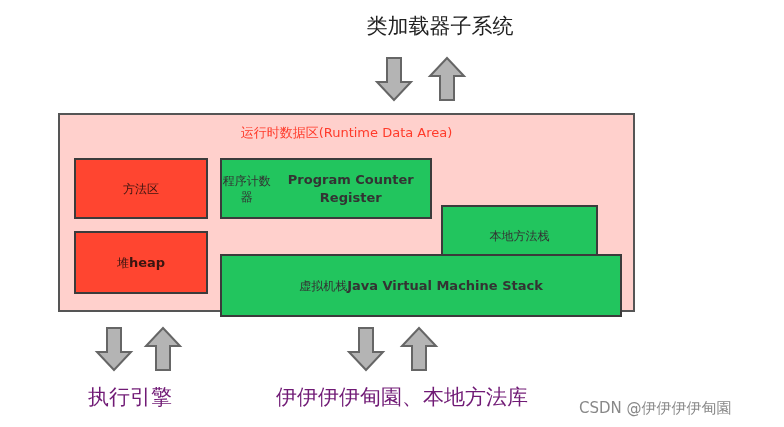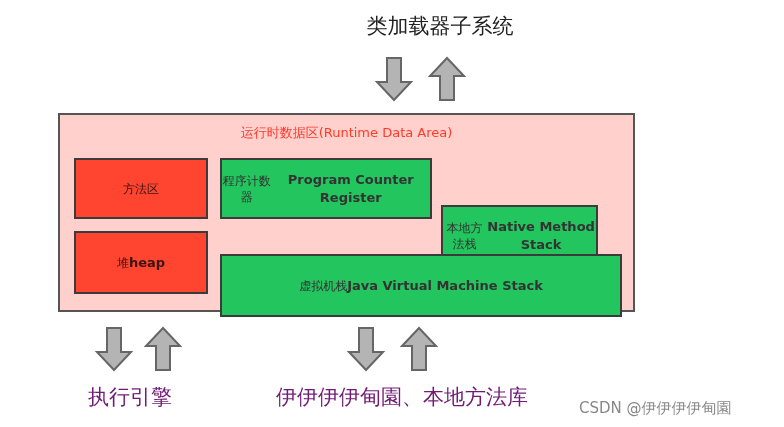--- a/index.html
+++ b/index.html
@@ -39,21 +39,20 @@
 
 <div class="abs box red" style="left:74px;top:158px;width:134px;height:61px;">
   <span class="cn">方法区</span>
 </div>
 <div class="abs box gray" style="left:220px;top:158px;width:212px;height:61px;">
   <span class="cn">程序计数器</span>
   <span class="en">Program Counter Register</span>
 </div>
 <div class="abs box gray" style="left:441px;top:157px;width:157px;height:62px;margin-top:48px;">
   <span class="cn">本地方法栈</span>
-  <span class="en">Native Method Stack</span>
 </div>
 <div class="abs box red" style="left:74px;top:231px;width:134px;height:63px;">
   <span class="cn">堆</span>
   <span class="en">heap</span>
 </div>
 <div class="abs box gray" style="left:220px;top:231px;width:402px;height:63px;margin-top:23px;">
   <span class="cn">虚拟机栈</span>
   <span class="en">Java Virtual Machine Stack</span>
 </div>
 

